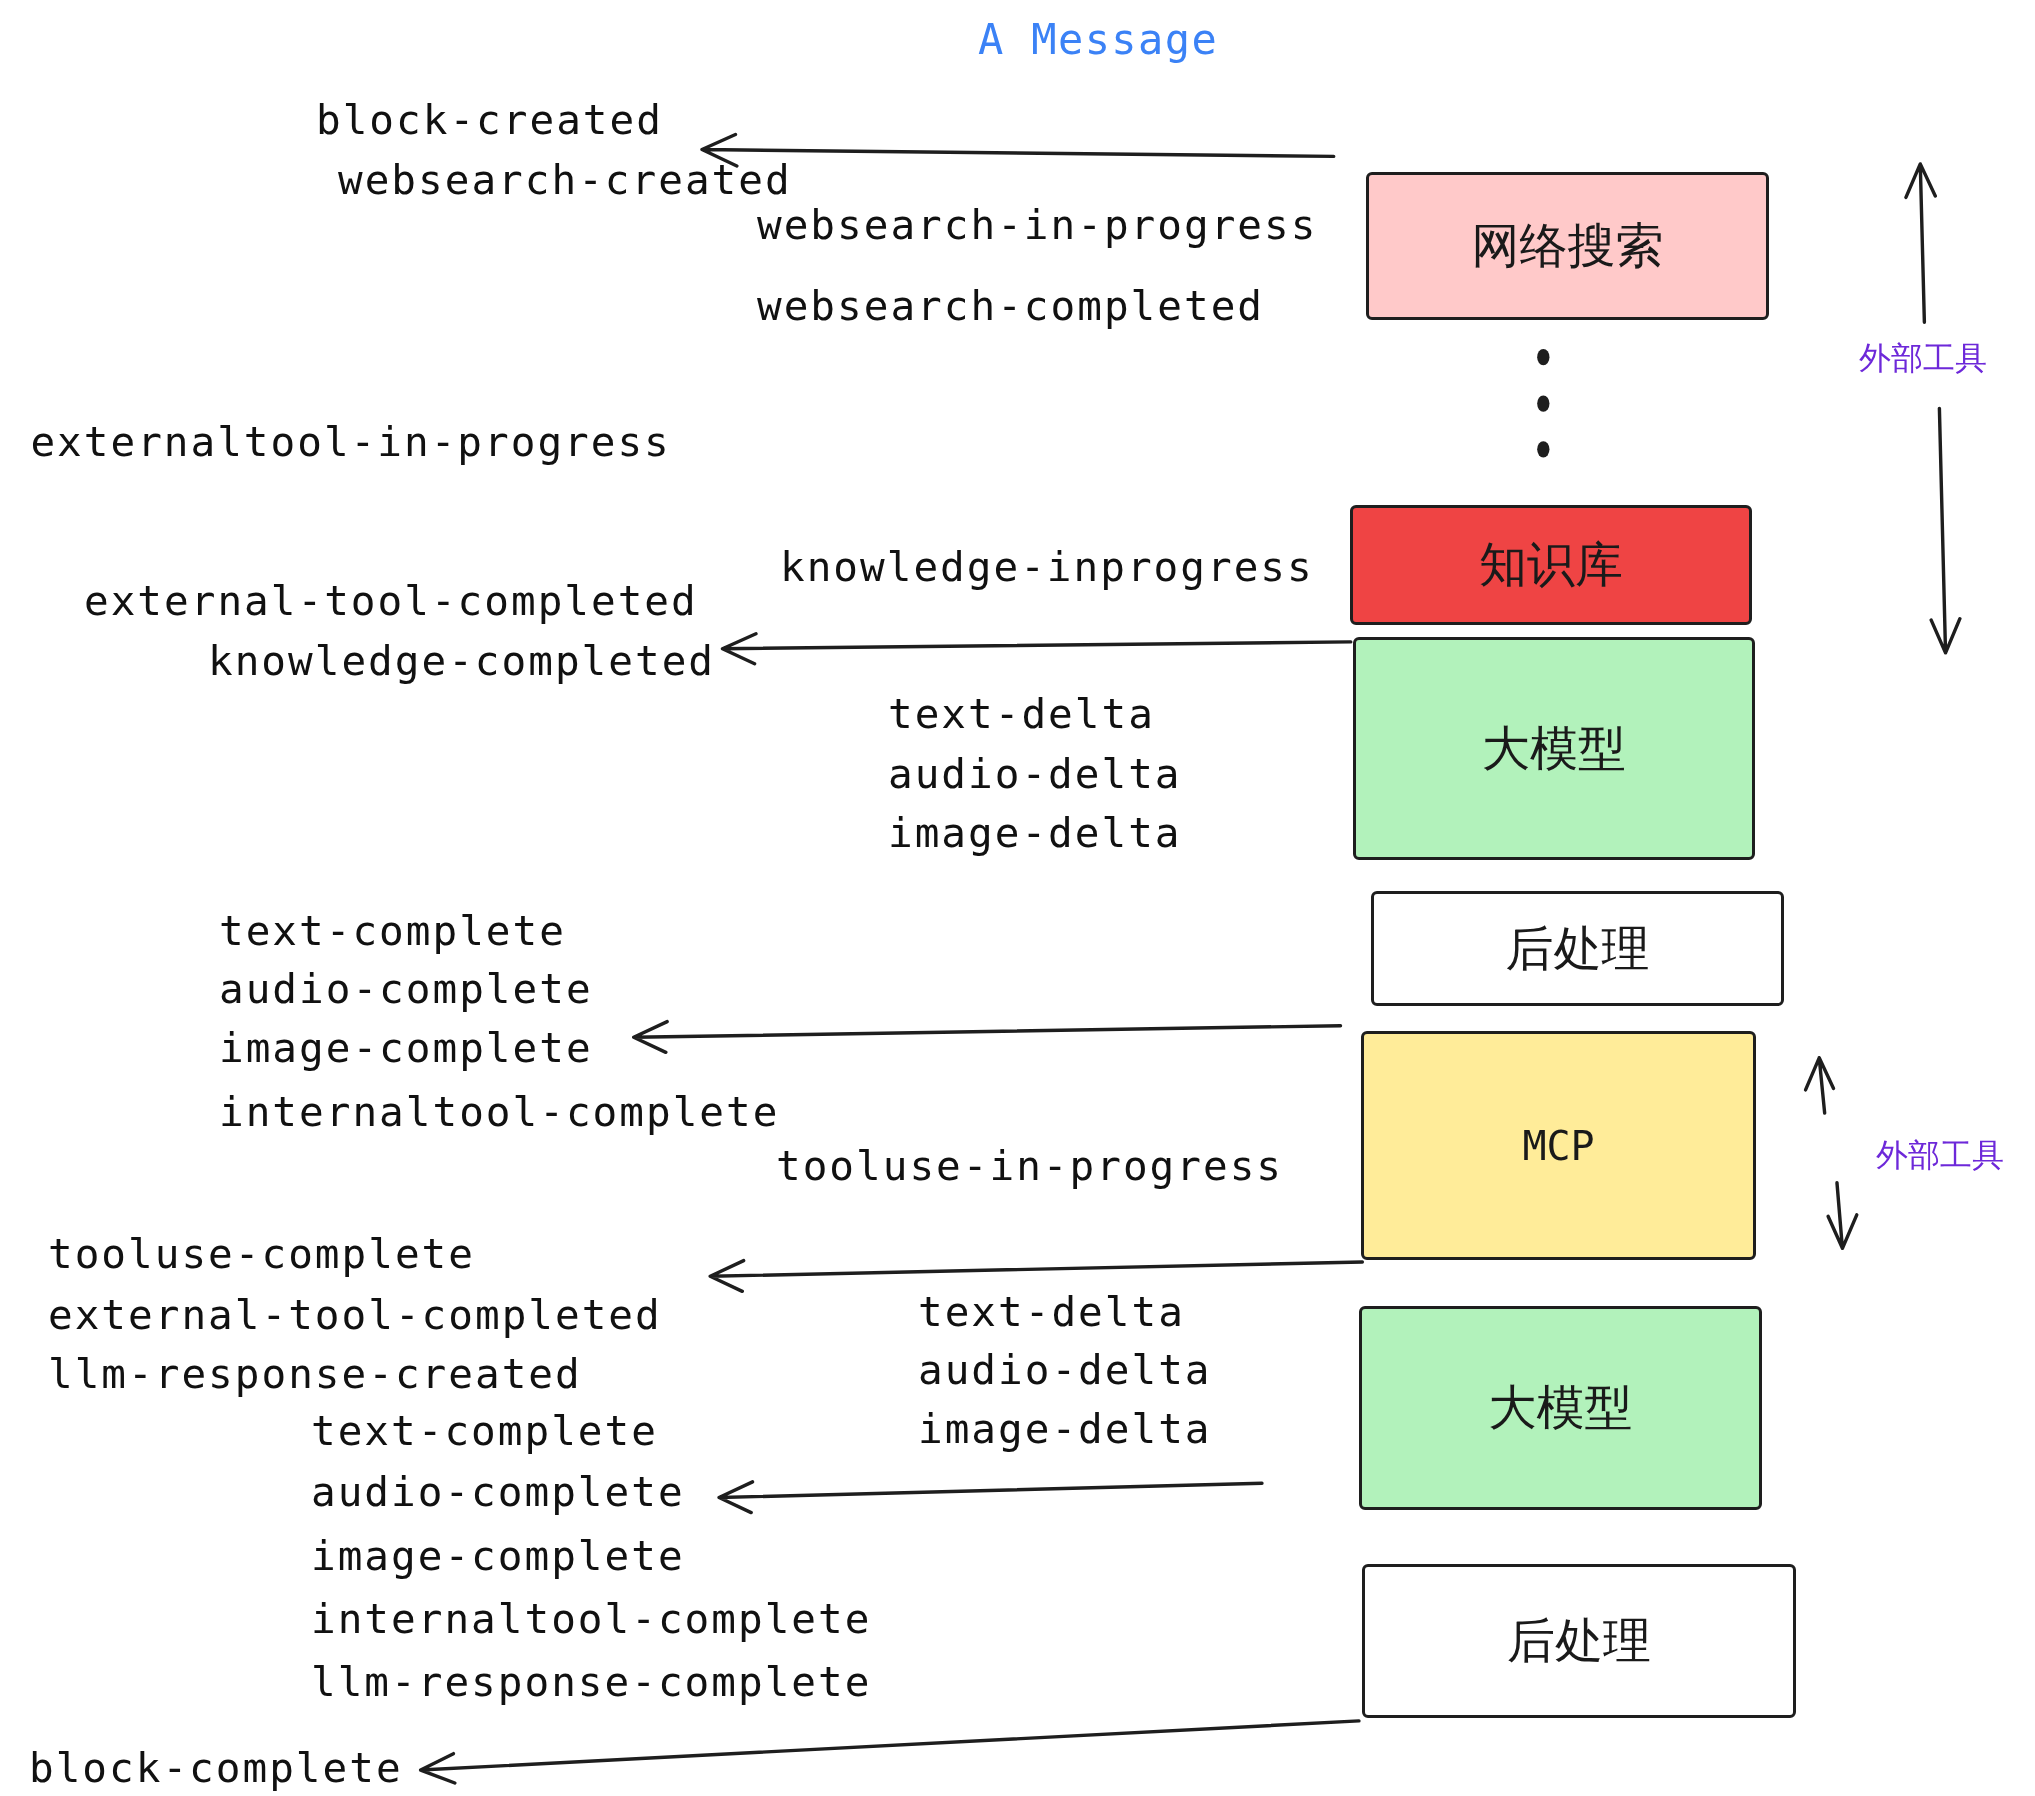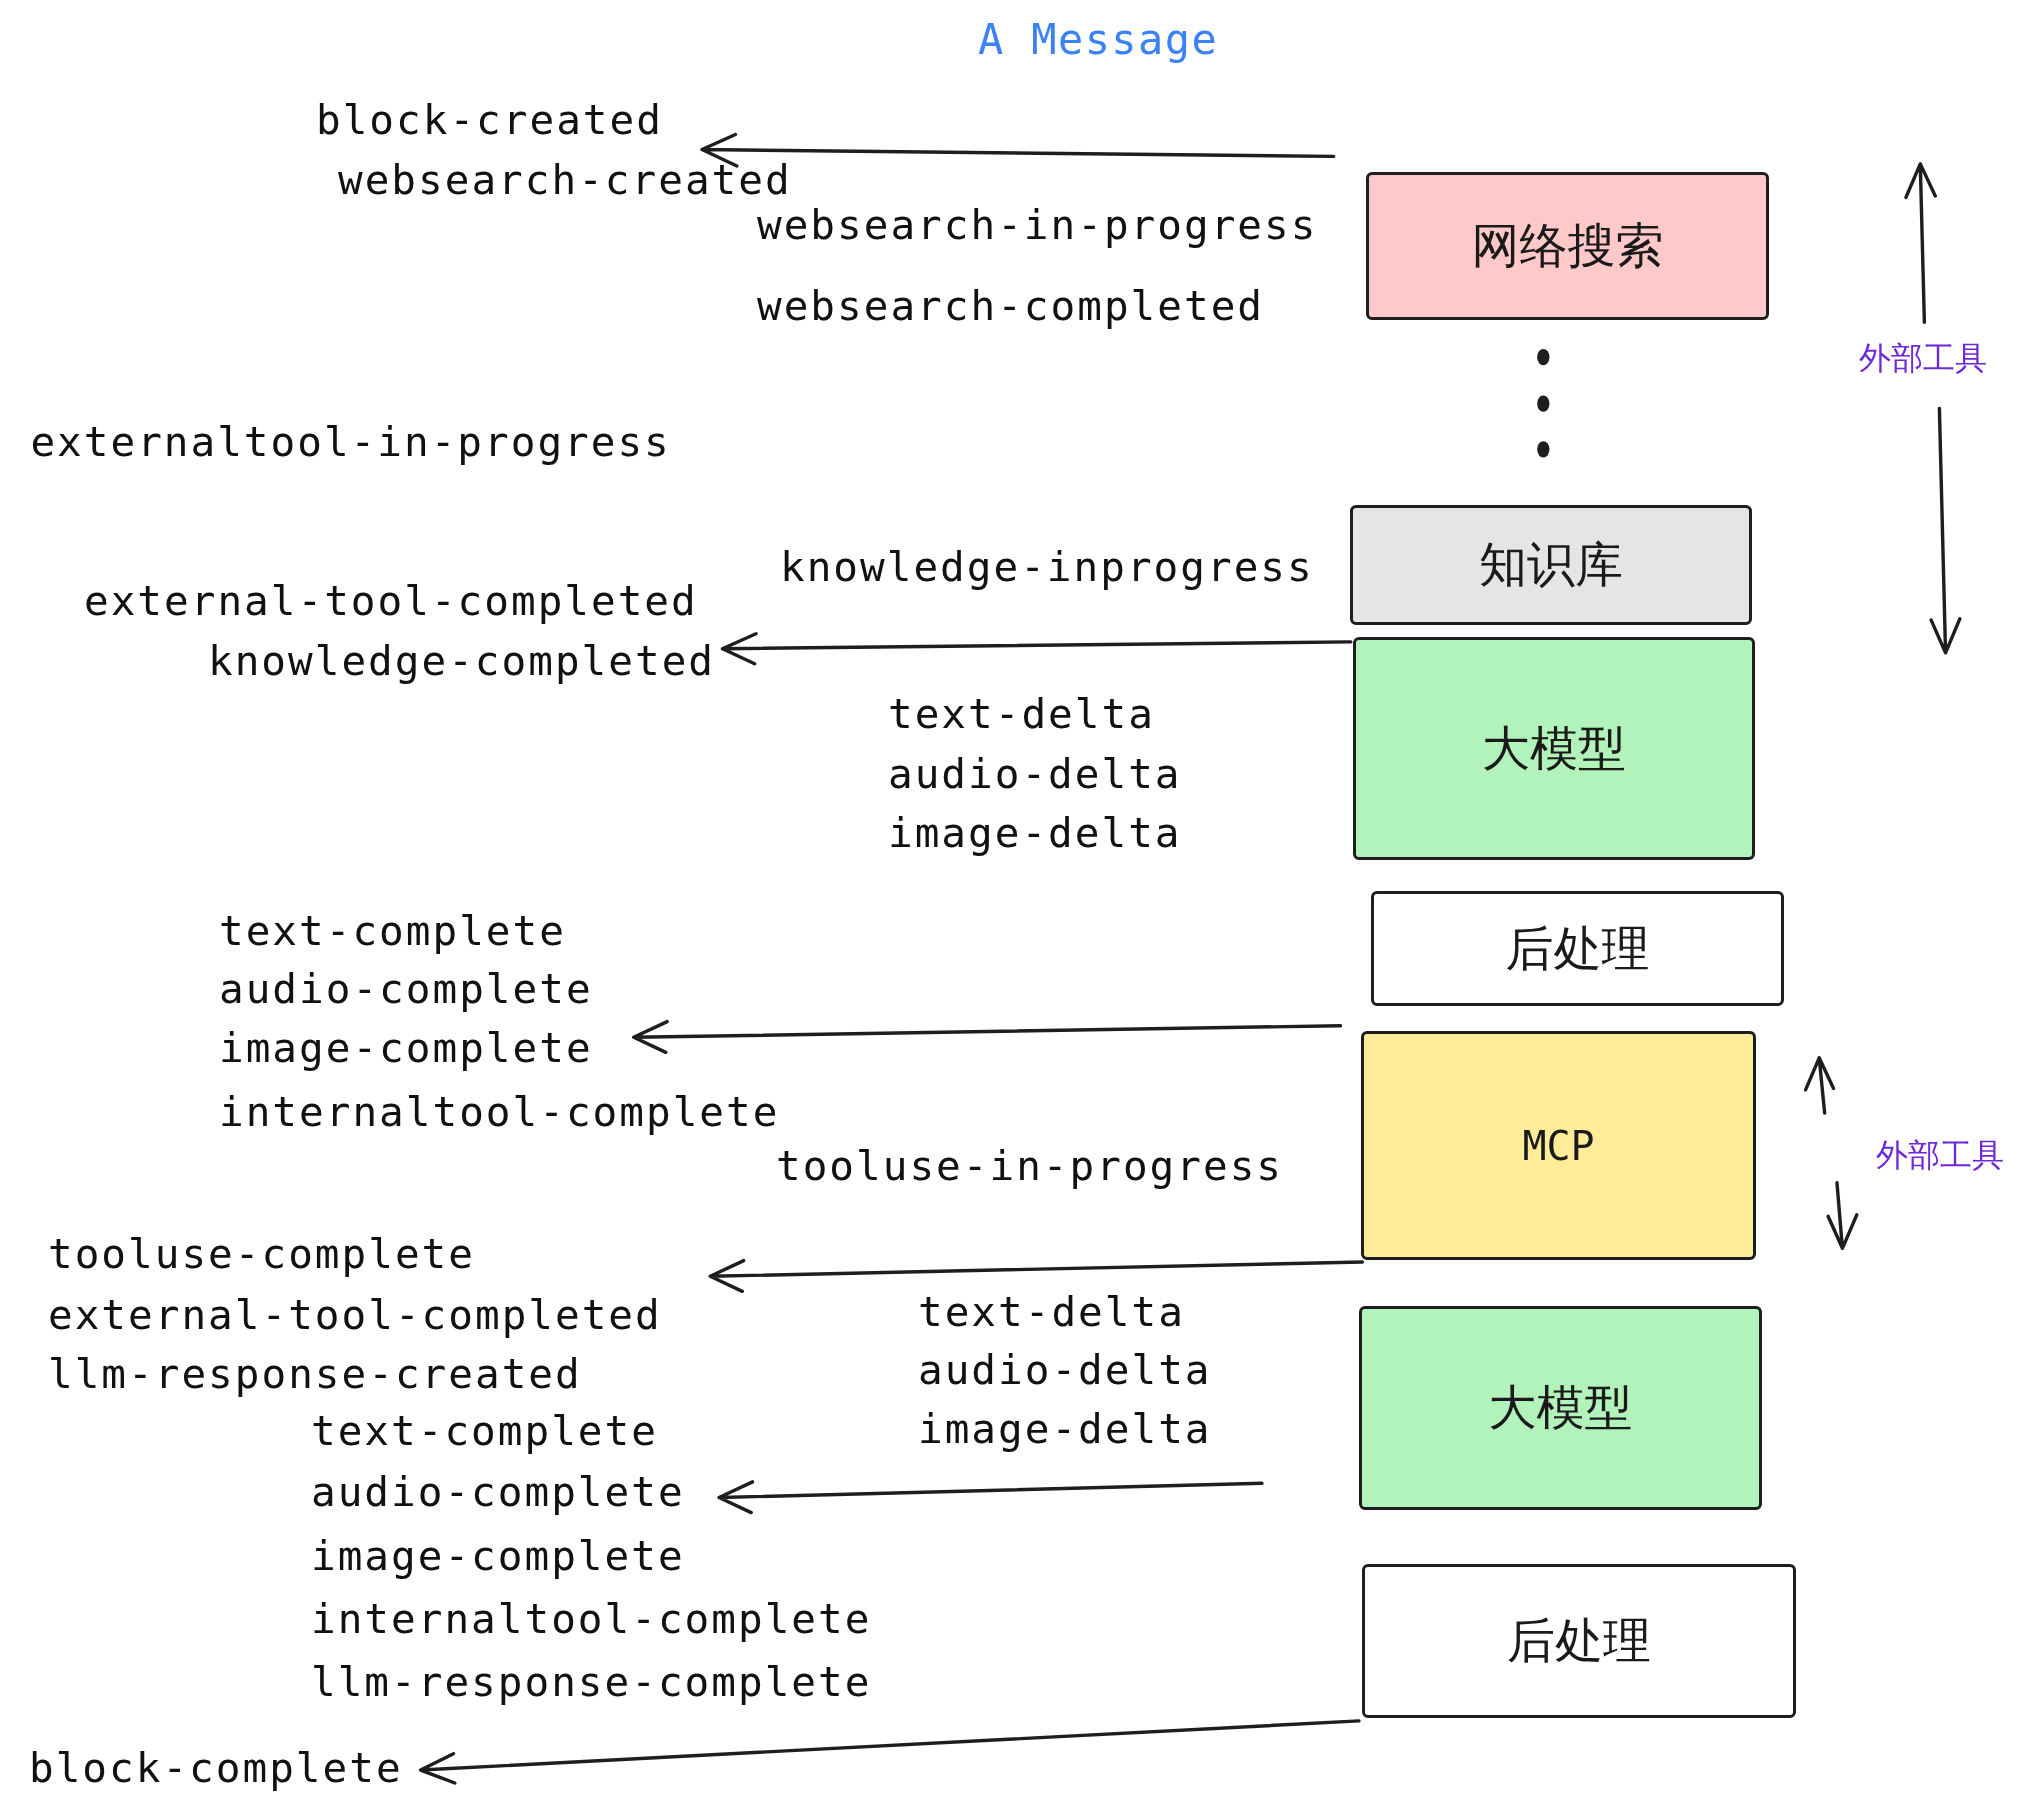--- a/index.html
+++ b/index.html
@@ -93,21 +93,21 @@
       <div class="event" style="left: 311px; top: 1492px;">audio-complete</div>
       <div class="event" style="left: 311px; top: 1556px;">image-complete</div>
       <div class="event" style="left: 311px; top: 1619px;">internaltool-complete</div>
       <div class="event" style="left: 311px; top: 1682px;">llm-response-complete</div>
       <div class="event" style="left: 29px; top: 1768px;">block-complete</div>
     </div>
   <div id="boxes-layer">
       <div class="box" style="left: 1366px; top: 172px; width: 403px; height: 148px; background: rgb(255, 201, 201);">
         <span class="lbl">网络搜索</span>
       </div>
-      <div class="box" style="left: 1350px; top: 505px; width: 402px; height: 120px; background: #e5e5e5;">
+      <div class="box" style="left: 1350px; top: 505px; width: 402px; height: 120px; background: #ef4444;">
         <span class="lbl">知识库</span>
       </div>
       <div class="box" style="left: 1353px; top: 637px; width: 402px; height: 223px; background: rgb(178, 242, 187);">
         <span class="lbl">大模型</span>
       </div>
       <div class="box" style="left: 1371px; top: 891px; width: 413px; height: 115px; background: rgb(255, 255, 255);">
         <span class="lbl">后处理</span>
       </div>
       <div class="box mono" style="left: 1361px; top: 1031px; width: 395px; height: 229px; background: rgb(255, 236, 153);">
         <span class="lbl">MCP</span>

